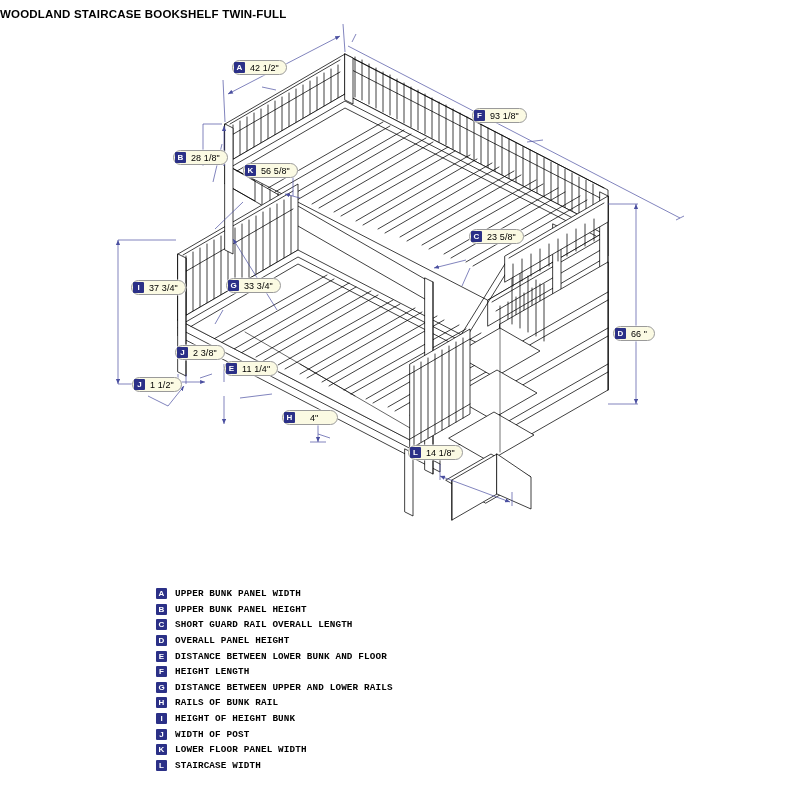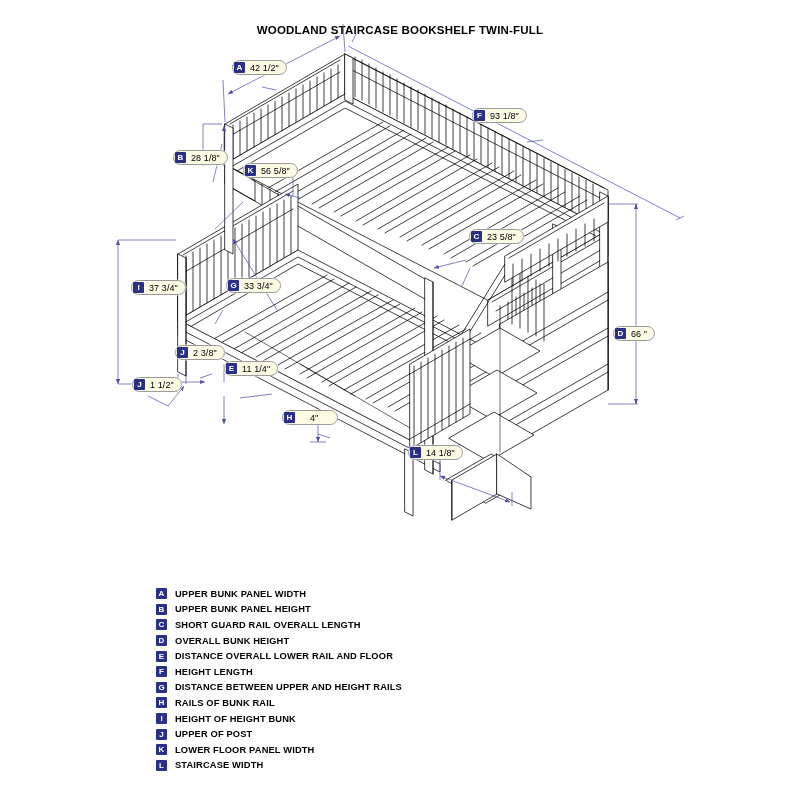--- a/index.html
+++ b/index.html
@@ -10,24 +10,23 @@
   body {
     width: 800px;
     height: 800px;
     position: relative;
     font-family: "Liberation Sans", sans-serif;
     overflow: hidden;
   }
 
   #page-title {
     position: absolute;
-    top: 24px;
+    top: 8px;
     left: 0;
     width: 800px;
-    text-align: center;
     font-size: 11.5px;
     font-weight: bold;
     letter-spacing: 0.2px;
     color: #000000;
   }
 
   #drawing-area {
     position: absolute;
     top: 24px;
     left: 0;
@@ -96,20 +95,21 @@
     text-align: center;
     border-radius: 1px;
     margin-right: 8px;
     flex: 0 0 auto;
   }
   .legend-row .desc {
     font-size: 9.3px;
     font-weight: bold;
     color: #000000;
     letter-spacing: 0.15px;
+    font-family: Liberation Mono, monospace;
   }
 </style>
 </head>
 <body>
 
 <div id="page-title">WOODLAND STAIRCASE BOOKSHELF TWIN-FULL</div>
 
 <div id="drawing-area">
   <svg width="800" height="520" viewBox="0 0 800 520" xmlns="http://www.w3.org/2000/svg">
     <defs>
@@ -508,45 +508,45 @@
   <div class="legend-row">
     <span class="badge">B</span>
     <span class="desc">UPPER BUNK PANEL HEIGHT</span>
   </div>
   <div class="legend-row">
     <span class="badge">C</span>
     <span class="desc">SHORT GUARD RAIL OVERALL LENGTH</span>
   </div>
   <div class="legend-row">
     <span class="badge">D</span>
-    <span class="desc">OVERALL BUNK HEIGHT</span>
+    <span class="desc">OVERALL PANEL HEIGHT</span>
   </div>
   <div class="legend-row">
     <span class="badge">E</span>
-    <span class="desc">DISTANCE OVERALL LOWER RAIL AND FLOOR</span>
+    <span class="desc">DISTANCE BETWEEN LOWER BUNK AND FLOOR</span>
   </div>
   <div class="legend-row">
     <span class="badge">F</span>
     <span class="desc">HEIGHT LENGTH</span>
   </div>
   <div class="legend-row">
     <span class="badge">G</span>
-    <span class="desc">DISTANCE BETWEEN UPPER AND HEIGHT RAILS</span>
+    <span class="desc">DISTANCE BETWEEN UPPER AND LOWER RAILS</span>
   </div>
   <div class="legend-row">
     <span class="badge">H</span>
     <span class="desc">RAILS OF BUNK RAIL</span>
   </div>
   <div class="legend-row">
     <span class="badge">I</span>
     <span class="desc">HEIGHT OF HEIGHT BUNK</span>
   </div>
   <div class="legend-row">
     <span class="badge">J</span>
-    <span class="desc">UPPER OF POST</span>
+    <span class="desc">WIDTH OF POST</span>
   </div>
   <div class="legend-row">
     <span class="badge">K</span>
     <span class="desc">LOWER FLOOR PANEL WIDTH</span>
   </div>
   <div class="legend-row">
     <span class="badge">L</span>
     <span class="desc">STAIRCASE WIDTH</span>
   </div>
 </div>

